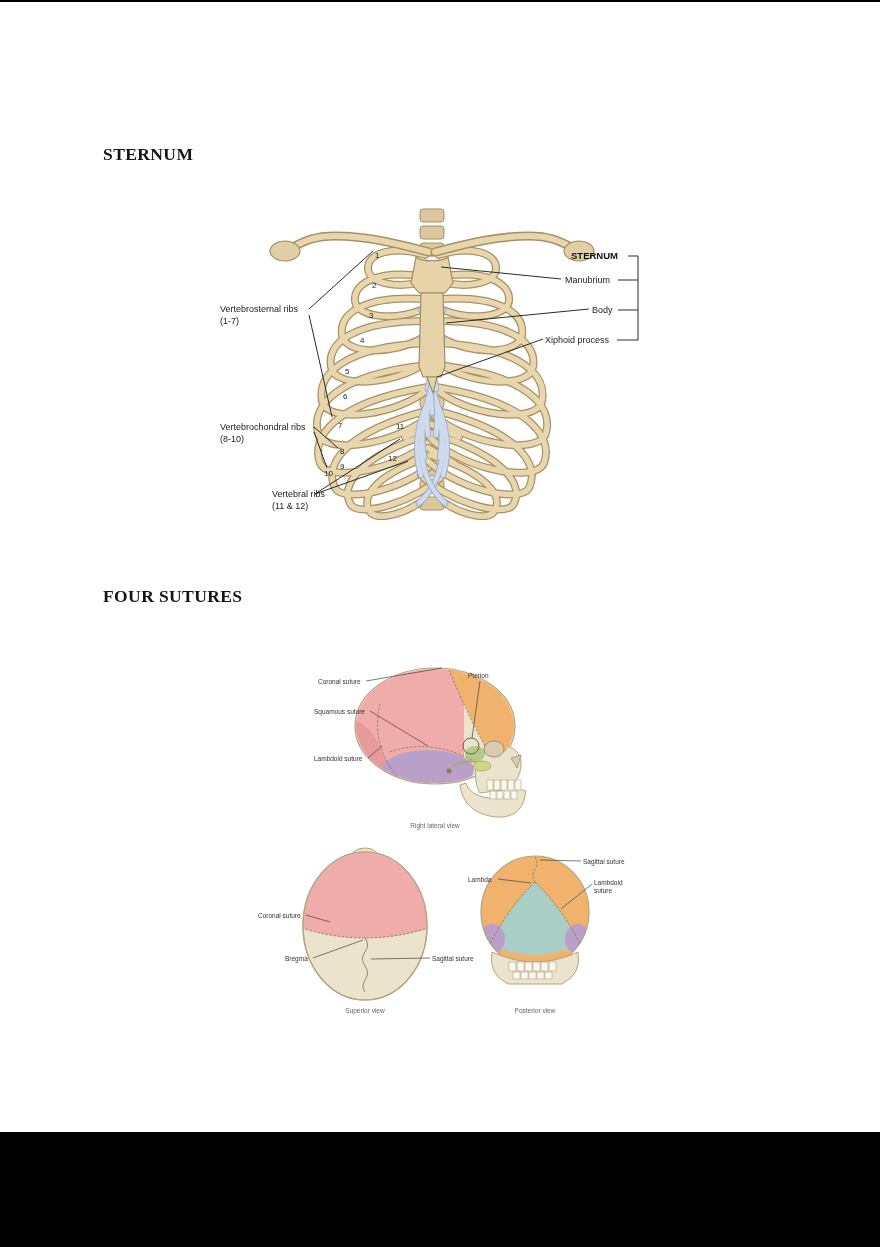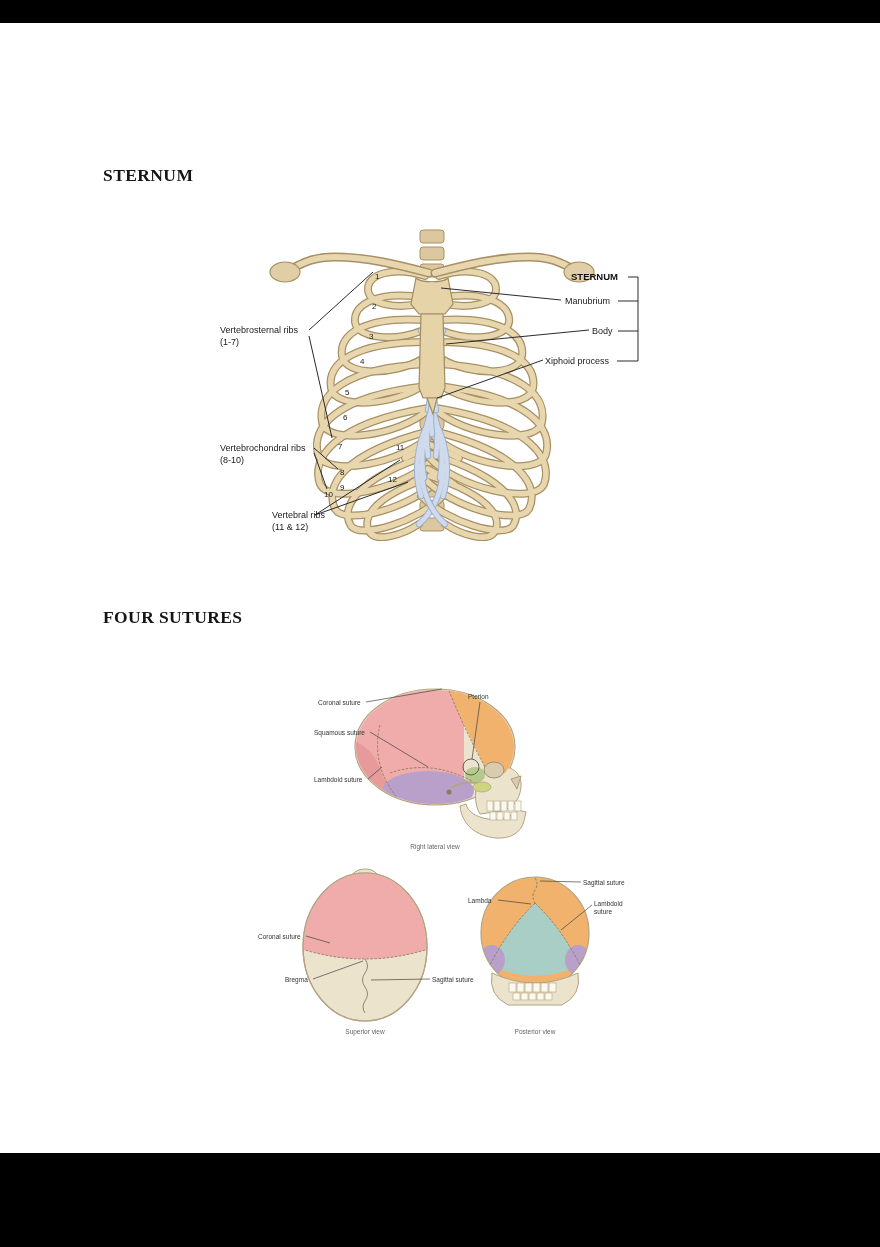--- a/index.html
+++ b/index.html
@@ -1,19 +1,19 @@
 <!DOCTYPE html>
 <html><head>
 <meta charset="utf-8">
 <style>
   * { margin:0; padding:0; box-sizing:border-box; }
   html,body { background:#000; }
   body { font-family:"Liberation Sans", sans-serif; }
   .screen { position:relative; width:880px; height:1247px; background:#000; overflow:hidden; margin:0 auto; }
-  .page { position:absolute; left:0; top:23px; width:880px; height:1130px; background:#ffffff; }
+  .page { position:absolute; left:0; top:2px; width:880px; height:1130px; background:#ffffff; }
   .heading { position:absolute; font-family:"Liberation Serif", serif; font-weight:700;
              font-size:17.5px; color:#151515; letter-spacing:.4px; }
   #heading-sternum { left:103px; top:142px; }
   #heading-sutures { left:103px; top:584px; }
   .fig { position:absolute; }
   #fig-sternum  { left:215px; top:203px; }
   #fig-sutures  { left:230px; top:652px; }
   svg text { font-family:"Liberation Sans", sans-serif; }
   .lbl      { font-size:9px;  fill:#1a1a1a; }
   .lbl-bold { font-size:9.5px; font-weight:700; fill:#111; }

